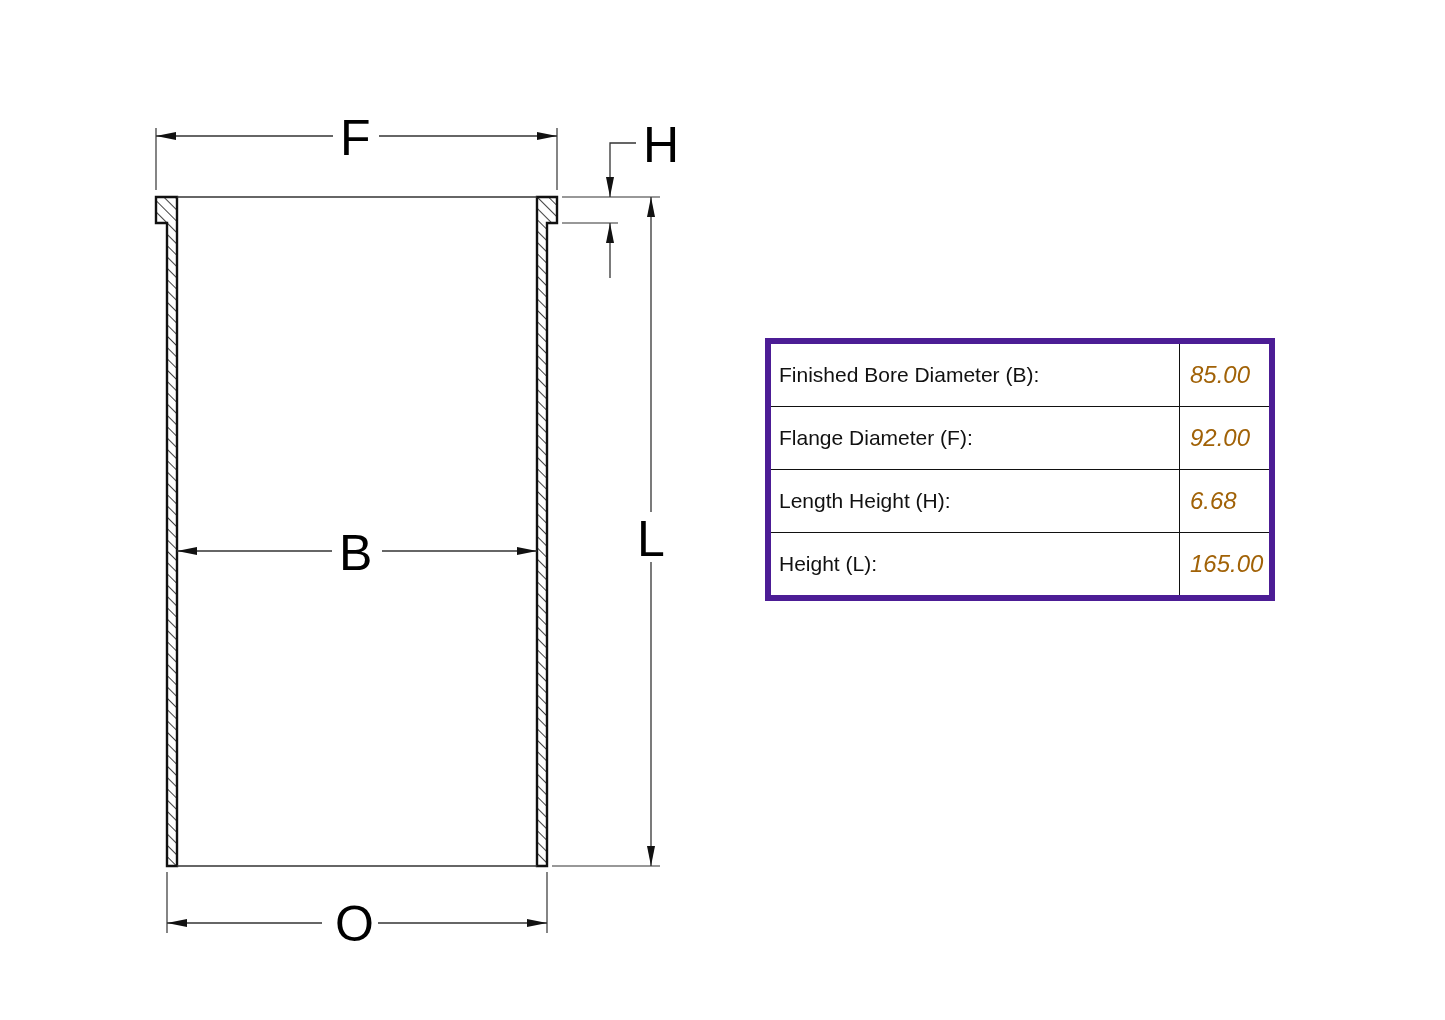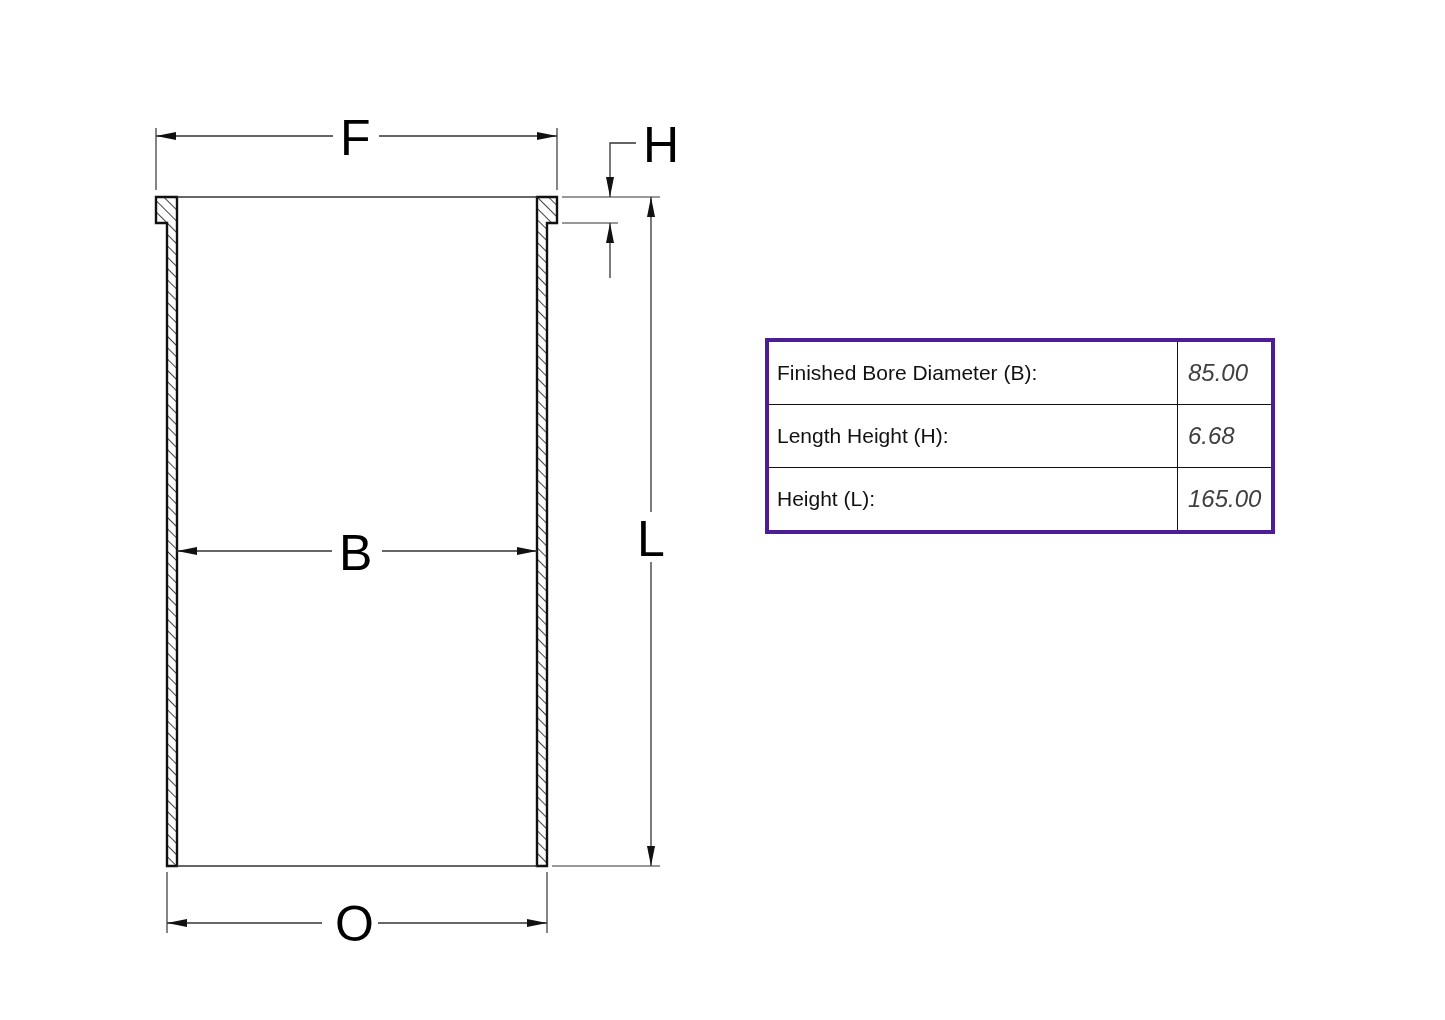--- a/index.html
+++ b/index.html
@@ -1,22 +1,22 @@
 <!DOCTYPE html>
 <html><head>
 <meta charset="utf-8">
 <style>
   html, body { margin: 0; padding: 0; background: #ffffff; }
   body { width: 1445px; height: 1020px; position: relative; overflow: hidden; font-family: "Liberation Sans", sans-serif; }
   svg.drawing { position: absolute; left: 0; top: 0; }
   .dim-letter { position: absolute; font-family: "Liberation Sans", sans-serif; font-size: 50px; color: #000; line-height: 1; }
-  table.spec { position: absolute; left: 765px; top: 338px; width: 510px; border-collapse: collapse; border: 4px solid #4c1d95; }
+  table.spec { position: absolute; left: 765px; top: 338px; width: 510px; border-collapse: collapse; border: 6px solid #4c1d95; }
   table.spec td { border: 1.6px solid #111; height: 62px; padding: 0; vertical-align: middle; }
   td.lbl { width: 400px; padding-left: 8px !important; font-size: 21px; color: #111; }
-  td.val { padding-left: 10px !important; font-size: 24px; font-style: italic; color: #404040; }
+  td.val { padding-left: 10px !important; font-size: 24px; font-style: italic; color: #a16207; }
 </style>
 </head>
 <body>
 
 <svg class="drawing" width="1445" height="1020" viewBox="0 0 1445 1020" xmlns="http://www.w3.org/2000/svg">
   <defs>
     <pattern id="hatch" patternUnits="userSpaceOnUse" width="8" height="8" patternTransform="rotate(-45)">
       <line x1="0" y1="0" x2="0" y2="8" stroke="#111" stroke-width="1.6"></line>
     </pattern>
     <marker id="arr" viewBox="0 0 20 8" refX="20" refY="4" markerWidth="20" markerHeight="8" markerUnits="userSpaceOnUse" orient="auto-start-reverse">
@@ -74,20 +74,24 @@
 <div class="dim-letter" style="left:637px; top:514px;">L</div>
 <div class="dim-letter" style="left:335px; top:899px;">O</div>
 
 <table class="spec">
   <tbody>
       <tr>
     <td class="lbl">Finished Bore Diameter (B):</td>
     <td class="val">85.00</td>
   </tr>
   <tr>
+    <td class="lbl">Flange Diameter (F):</td>
+    <td class="val">92.00</td>
+  </tr>
+  <tr>
     <td class="lbl">Length Height (H):</td>
     <td class="val">6.68</td>
   </tr>
   <tr>
     <td class="lbl">Height (L):</td>
     <td class="val">165.00</td>
   </tr>
 </tbody>
   </table>
 

